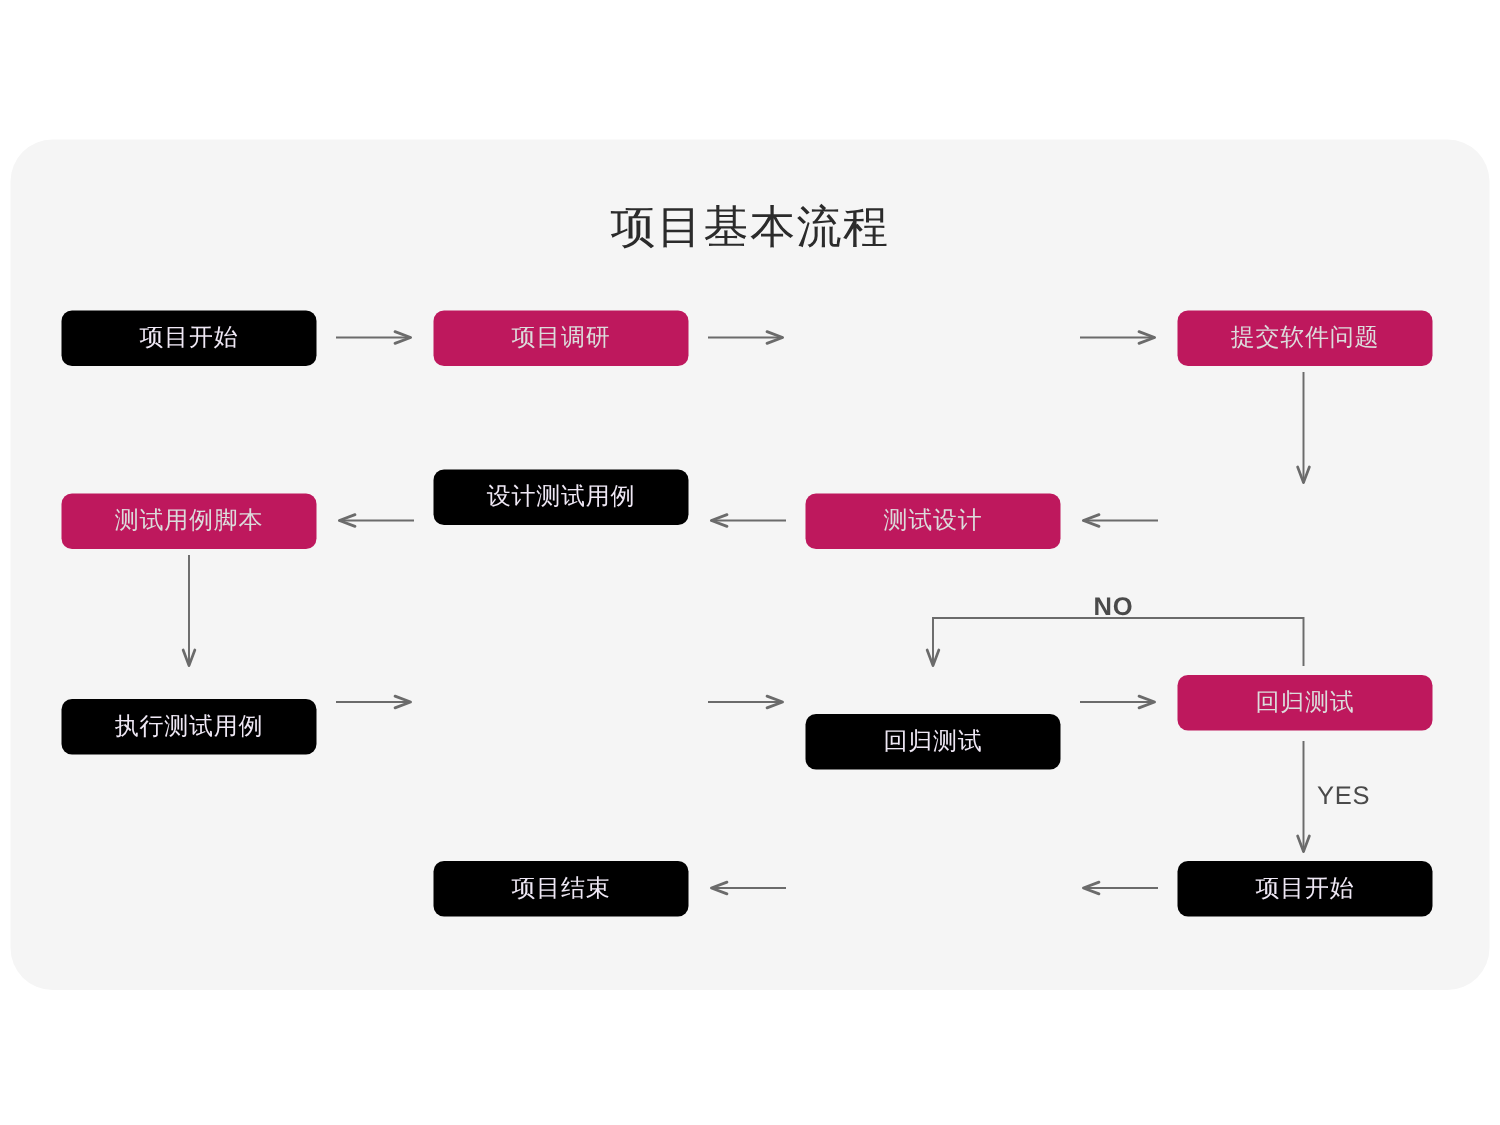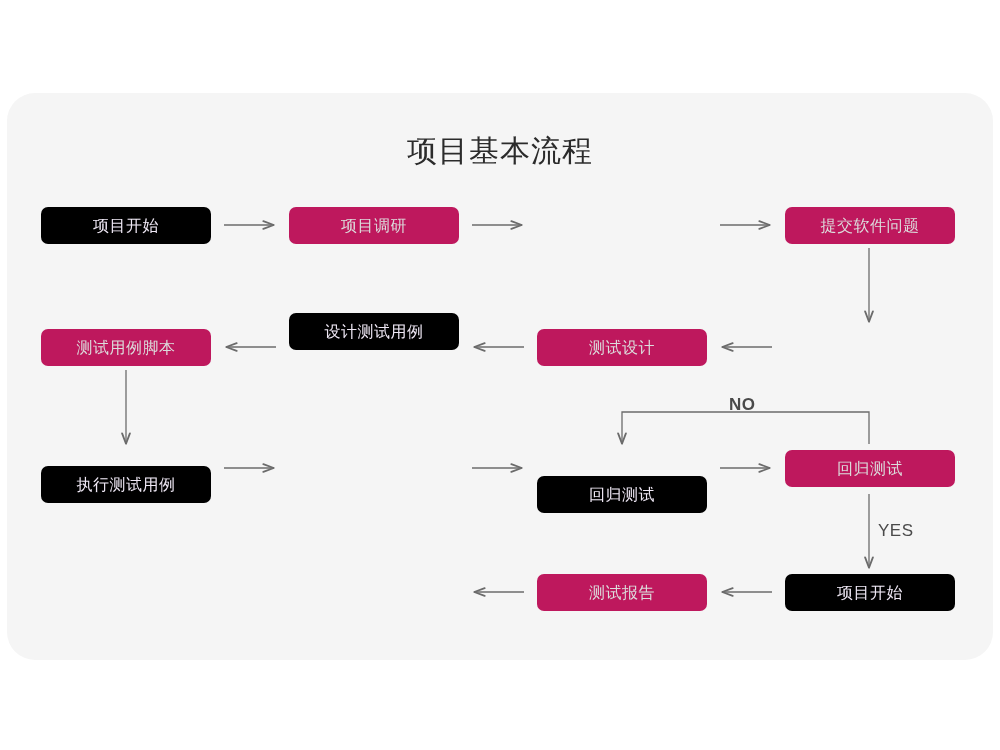--- a/index.html
+++ b/index.html
@@ -115,16 +115,16 @@
   <div class="node gray" style="left:785px;top:207px;width:170px;height:37px;">提交软件问题</div>
 
   <div class="node gray" style="left:41px;top:329px;width:170px;height:37px;">测试用例脚本</div>
   <div class="node purple" style="left:289px;top:313px;width:170px;height:37px;">设计测试用例</div>
   <div class="node gray" style="left:537px;top:329px;width:170px;height:37px;">测试设计</div>
 
   <div class="node purple" style="left:41px;top:466px;width:170px;height:37px;">执行测试用例</div>
   <div class="node purple" style="left:537px;top:476px;width:170px;height:37px;">回归测试</div>
   <div class="node gray" style="left:785px;top:450px;width:170px;height:37px;">回归测试</div>
 
-  <div class="node gray" style="left:537px;top:574px;width:170px;height:37px;">测试报告</div>
+  <div class="node purple" style="left:289px;top:574px;width:170px;height:37px;">项目结束</div>
   <div class="node purple" style="left:785px;top:574px;width:170px;height:37px;">项目开始</div>
 
 </div>
 
 </body></html>

